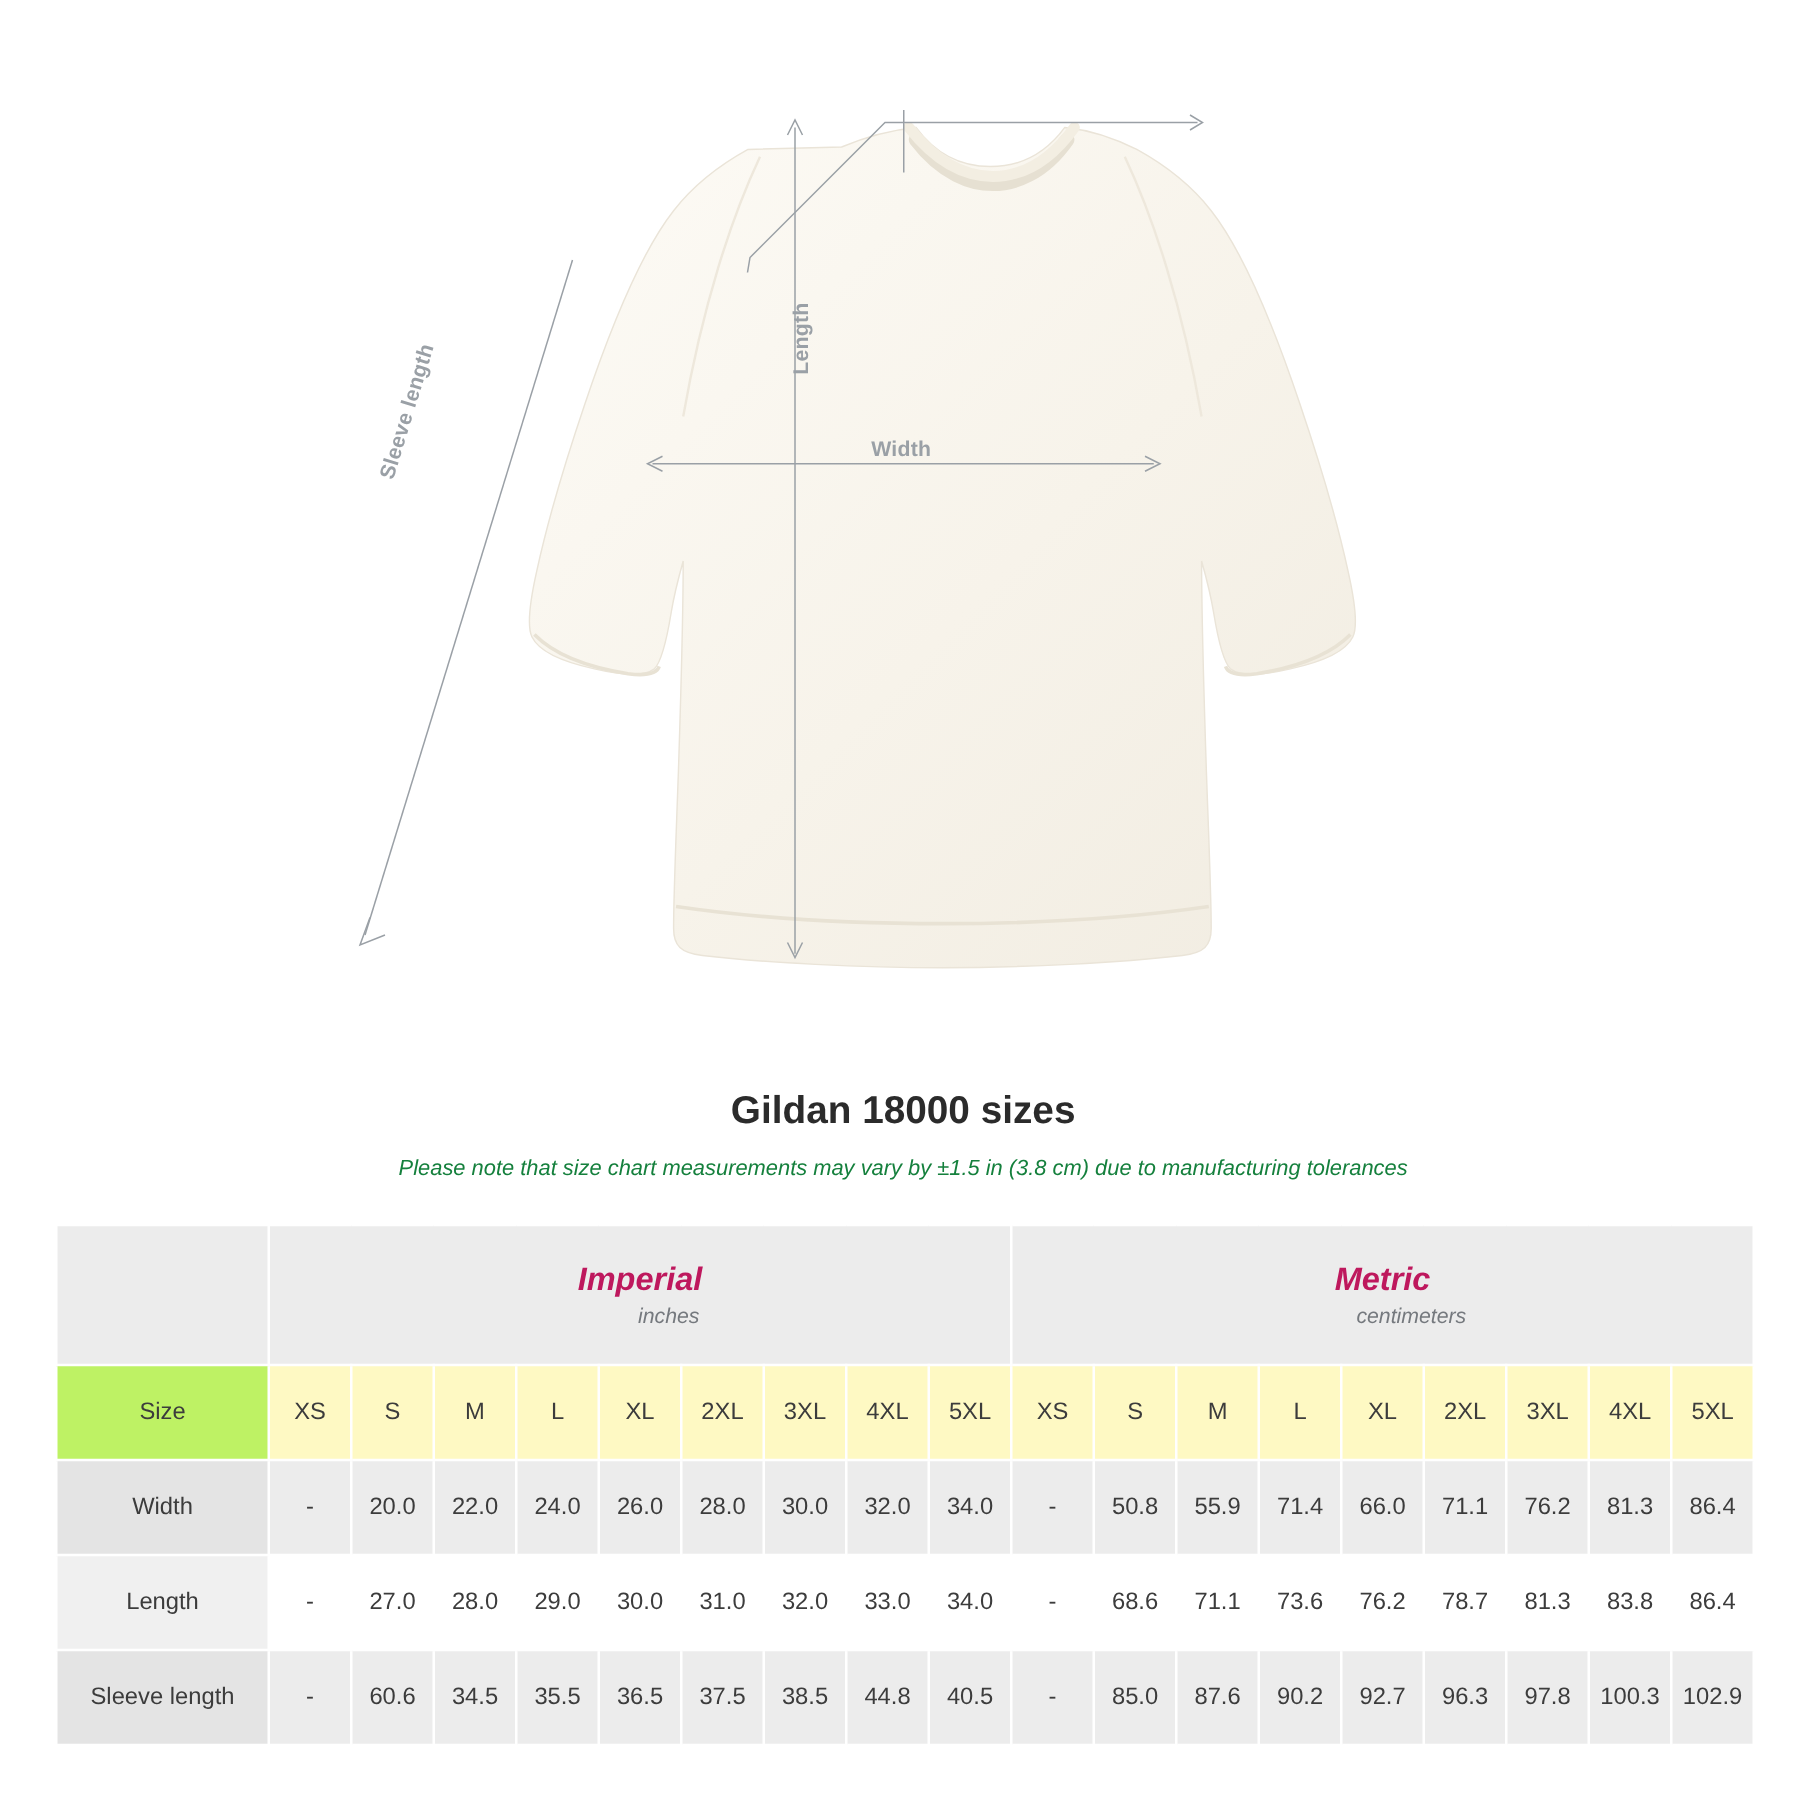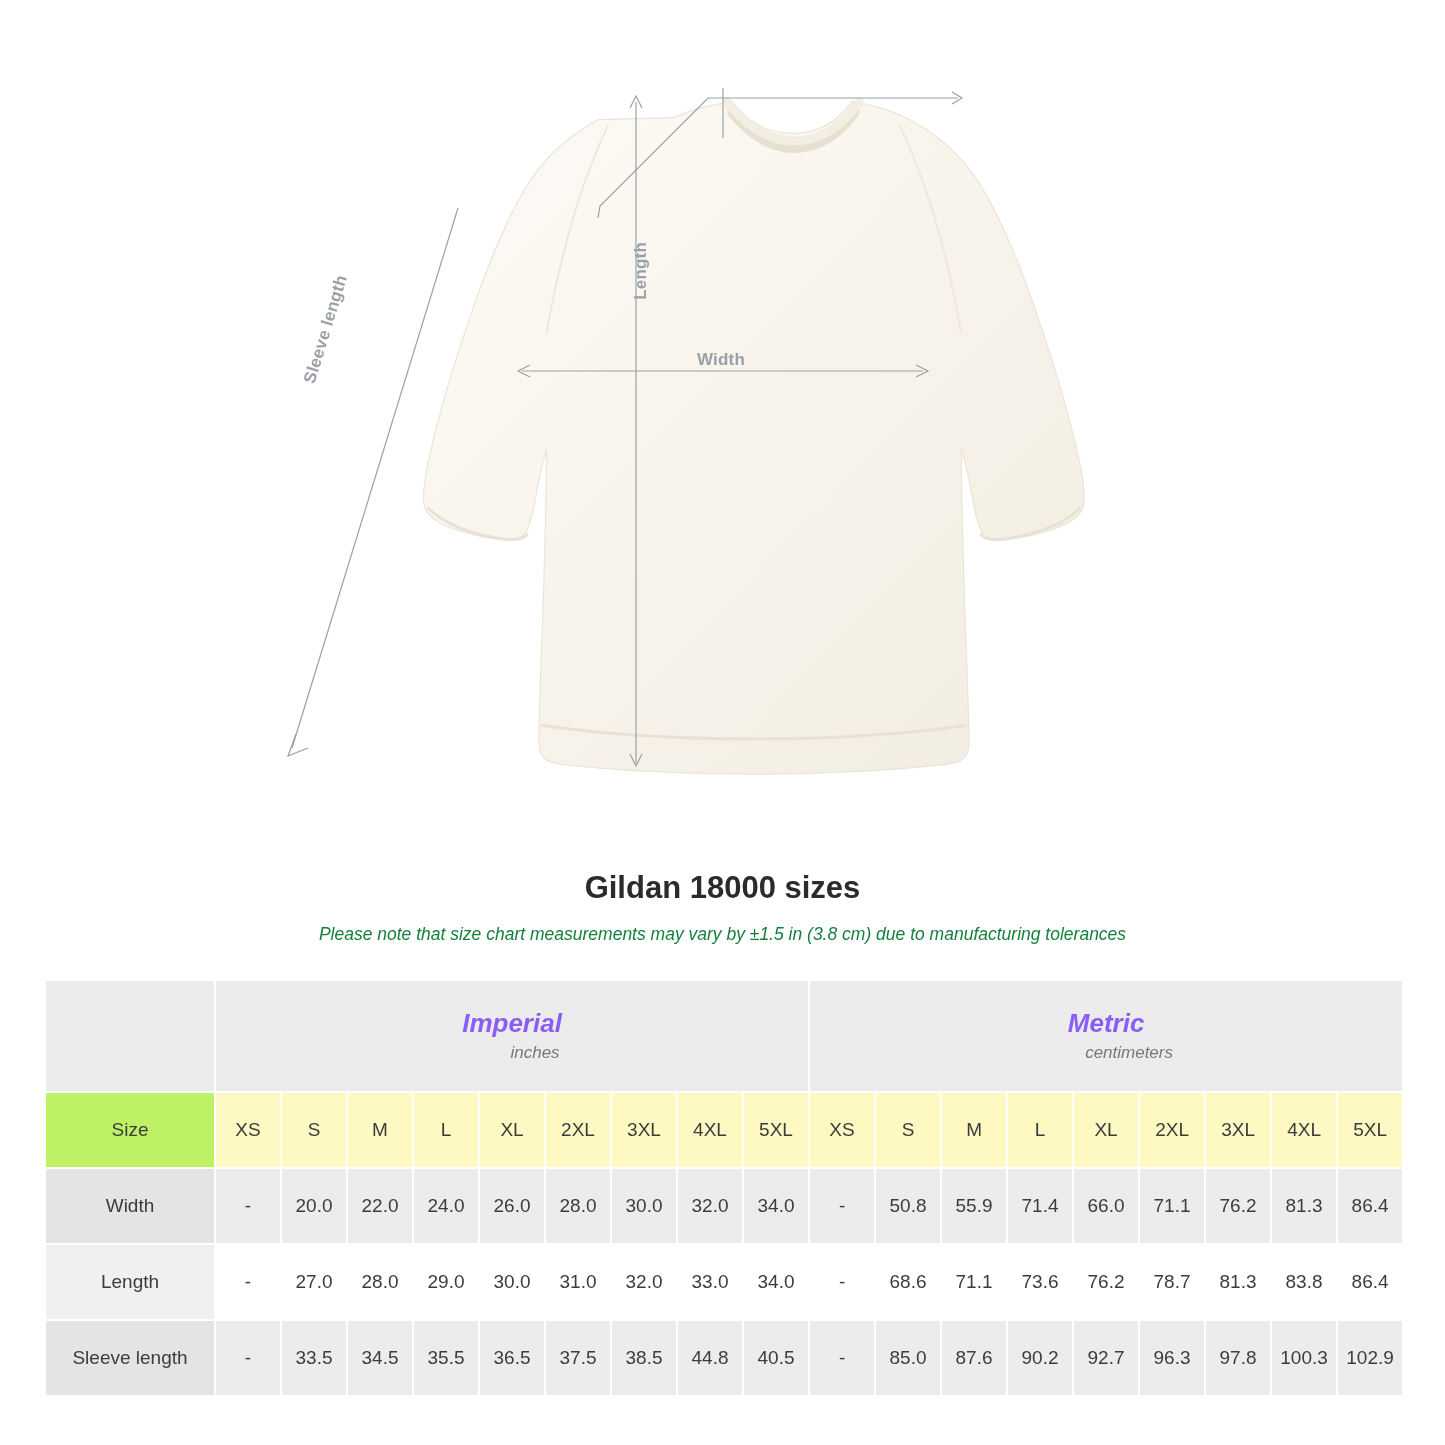--- a/index.html
+++ b/index.html
@@ -96,21 +96,21 @@
     border: 2px solid #ffffff;
   }
   .sys-head {
     background: #ececec;
     height: 112px;
   }
   .sys-head .sys-name {
     font-size: 26px;
     font-style: italic;
     font-weight: bold;
-    color: #8b5cf6;
+    color: #be185d;
     line-height: 1.25;
   }
   .sys-head .sys-unit {
     font-size: 17px;
     font-style: italic;
     color: #75797e;
     line-height: 1.5;
     padding-left: 46px;
   }
   .row-headcols td {
@@ -319,21 +319,21 @@
         <td>76.2</td>
         <td>78.7</td>
         <td>81.3</td>
         <td>83.8</td>
         <td>86.4</td>
       </tr>
 
       <tr class="row-shade">
         <td class="first-col">Sleeve length</td>
         <td>-</td>
-        <td>33.5</td>
+        <td>60.6</td>
         <td>34.5</td>
         <td>35.5</td>
         <td>36.5</td>
         <td>37.5</td>
         <td>38.5</td>
         <td>44.8</td>
         <td>40.5</td>
         <td>-</td>
         <td>85.0</td>
         <td>87.6</td>

